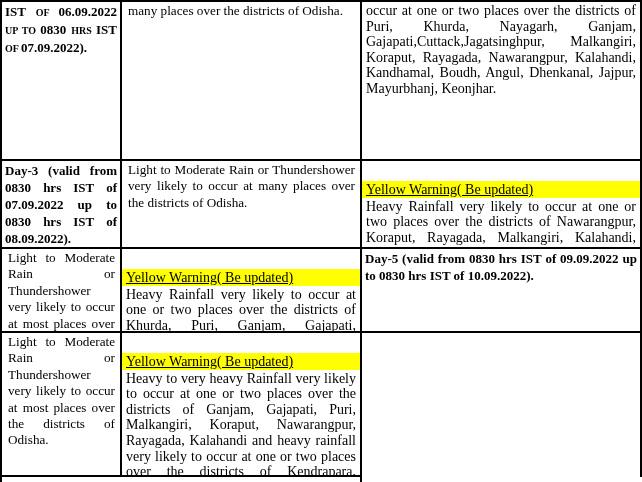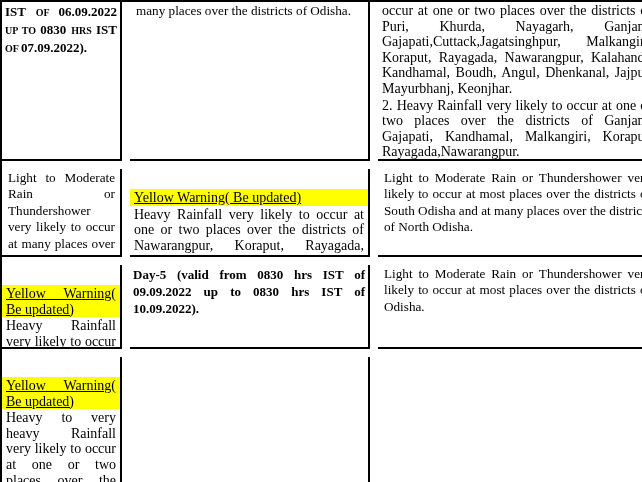--- a/index.html
+++ b/index.html
@@ -8,21 +8,20 @@
     width: 642px; height: 482px;
     box-sizing: border-box;
     background: #ffffff;
     border-top: 2px solid #000;
     border-left: 2px solid #000;
     display: grid;
     grid-template-columns: 120px 240px 280px;
     grid-template-rows: 159px 88px 84px 144px 5px;
     font-family: "Liberation Serif", "DejaVu Serif", serif;
     color: #000;
-    gap: 8px;
   }
   .cell {
     box-sizing: border-box;
     border-right: 2px solid #000;
     border-bottom: 2px solid #000;
     overflow: hidden;
     text-align: justify;
   }
   .no-bb { border-bottom: none; }
   .span2 { grid-column: span 2; }
@@ -60,23 +59,25 @@
 <div class="doc">
 
   <div class="cell validity">
     <span>IST </span><span class="scs">OF </span><span>06.09.2022 </span><span class="scs">UP TO </span><span>0830 </span><span class="scs">HRS </span><span>IST </span><span class="scs">OF </span><span>07.09.2022).</span>
   </div>
   <div class="cell forecast">
     <p class="warn-p" style="padding:0">many places over the districts of Odisha.</p>
   </div>
   <div class="cell warning">
     <p class="warn-p">occur at one or two places over the districts of Puri, Khurda, Nayagarh, Ganjam, Gajapati,Cuttack,Jagatsinghpur, Malkangiri, Koraput, Rayagada, Nawarangpur, Kalahandi, Kandhamal, Boudh, Angul, Dhenkanal, Jajpur, Mayurbhanj, Keonjhar.</p>
-    <p class="warn-p">2. Heavy Rainfall very likely to occur at one or two places over the districts of Ganjam, Gajapati, Kandhamal, Malkangiri, Koraput, Rayagada,Nawarangpur.</p>
   </div>
 
+  <div class="cell validity">
+    <span>Day-3 (valid from 0830 hrs IST of 07.09.2022 up to 0830 hrs IST of 08.09.2022).</span>
+  </div>
   <div class="cell forecast">
     <p class="warn-p" style="padding:0">Light to Moderate Rain or Thundershower very likely to occur at many places over the districts of Odisha.</p>
   </div>
   <div class="cell warning">
     <div class="warn-band"><span>Yellow Warning( Be updated)</span></div>
     <p class="warn-p">Heavy Rainfall very likely to occur at one or two places over the districts of Nawarangpur, Koraput, Rayagada, Malkangiri, Kalahandi, Keonjhar, Mayurbhanj.</p>
   </div>
 
   <div class="cell forecast">
     <p class="warn-p" style="padding:0">Light to Moderate Rain or Thundershower very likely to occur at most places over the districts of South Odisha and at many places over the districts of North Odisha.</p>

